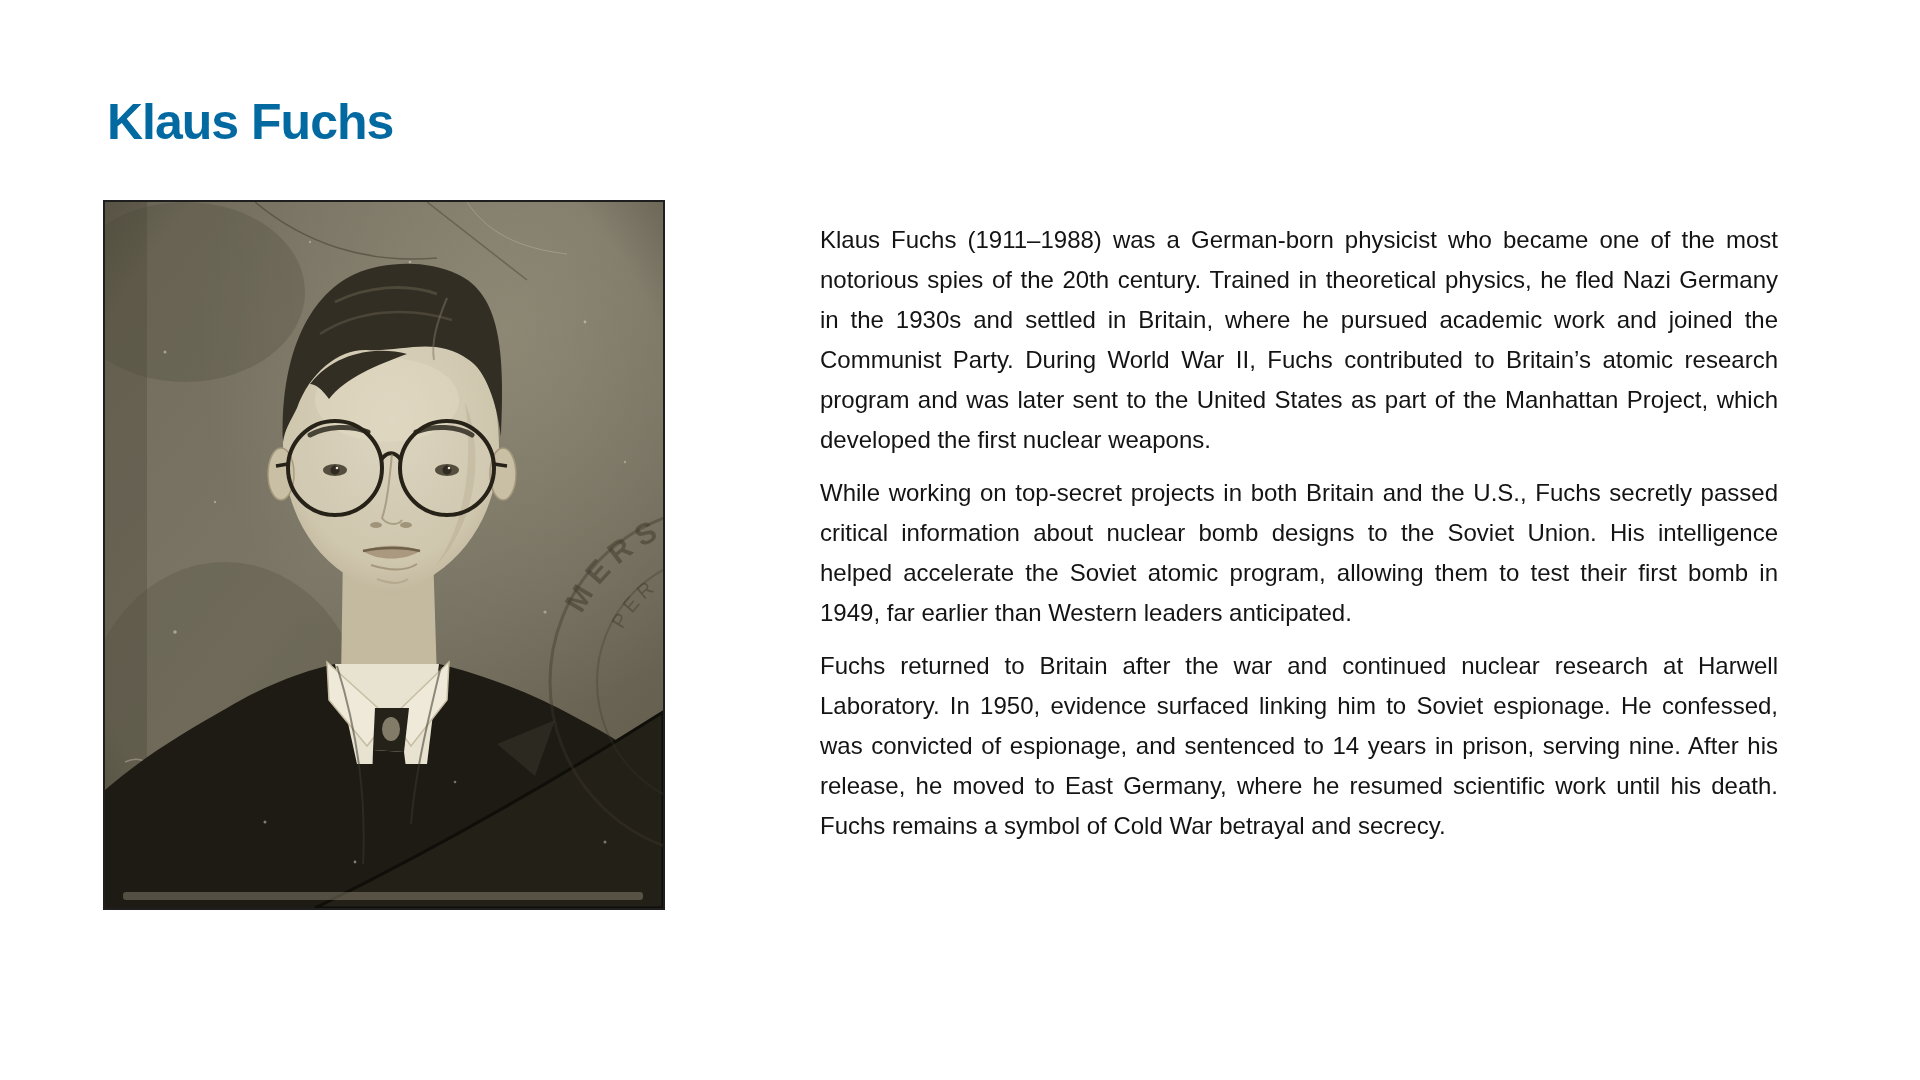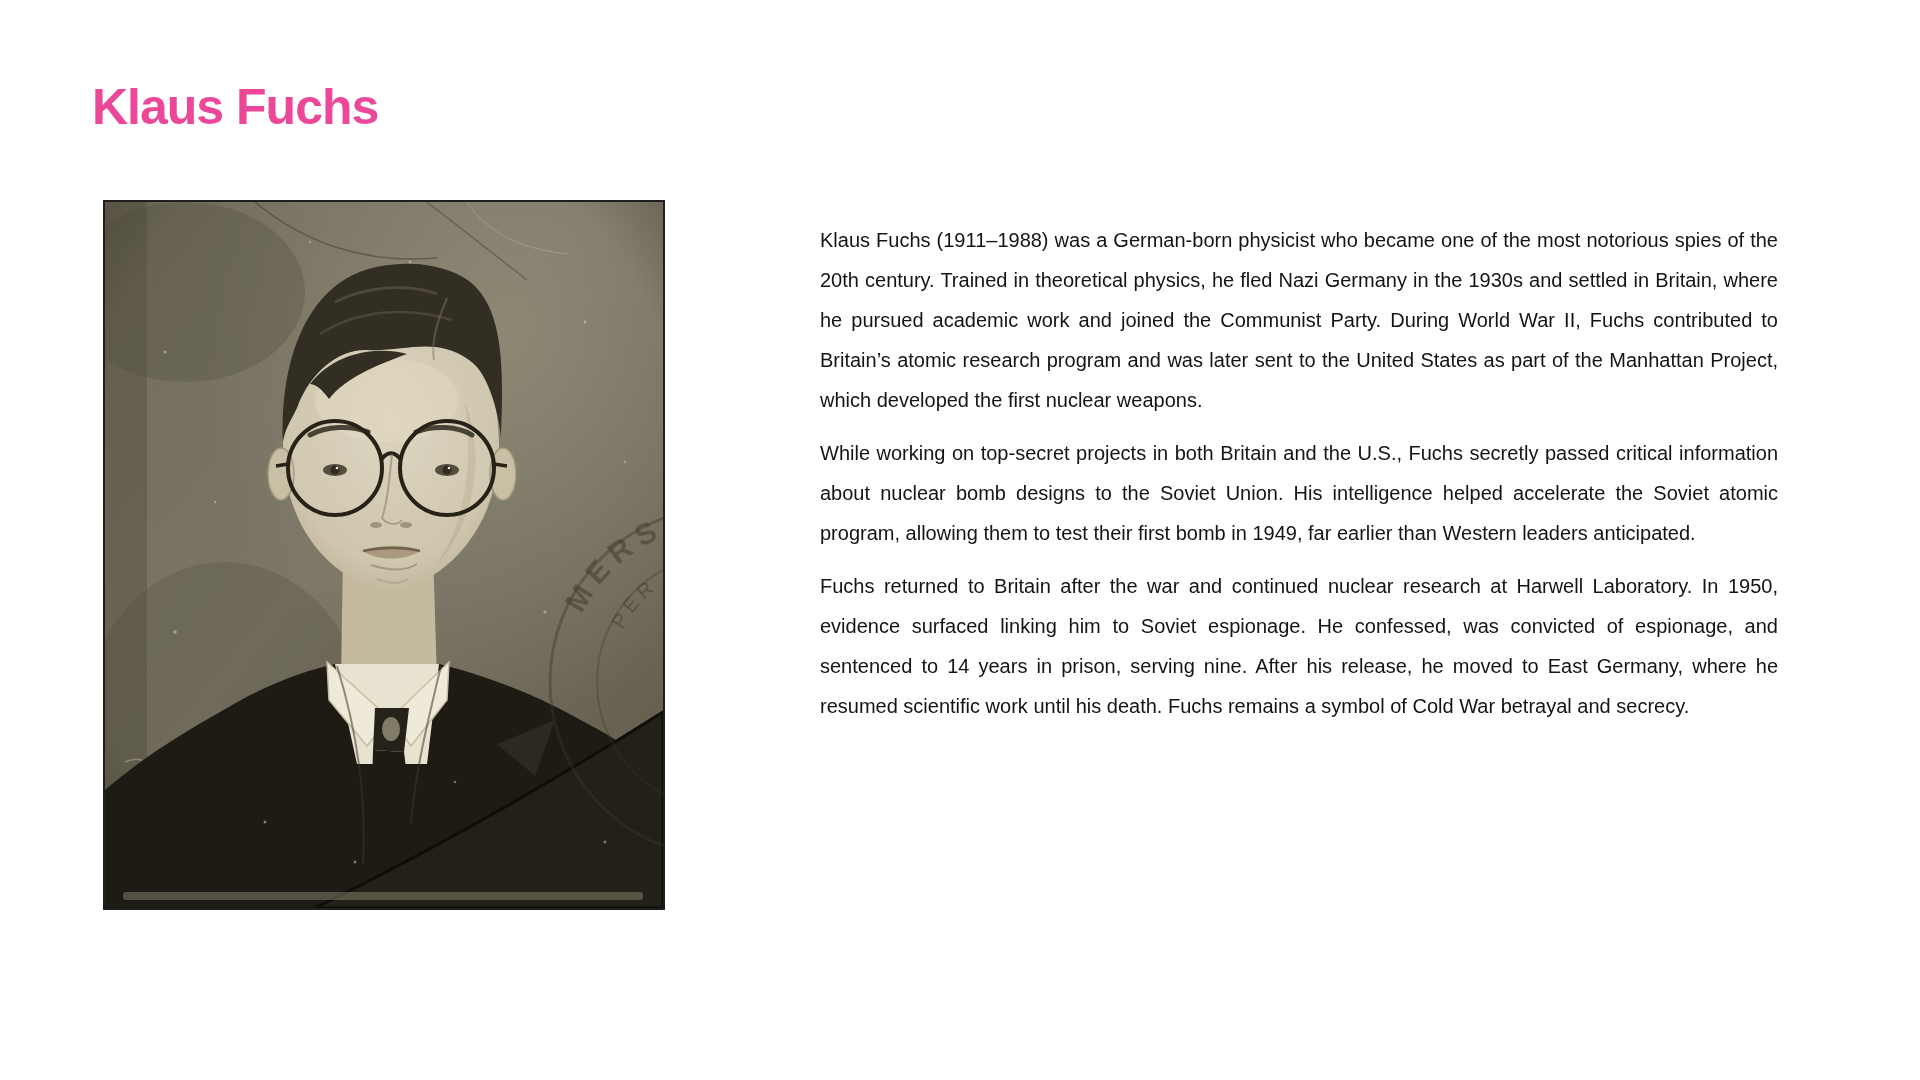--- a/index.html
+++ b/index.html
@@ -12,25 +12,25 @@
     position: relative;
     width: 1920px;
     height: 1080px;
     background: #ffffff;
     overflow: hidden;
   }
   .page-title {
     position: absolute;
     left: 92px;
     top: 78px;
-    margin: 0;
+    margin: 15px;
     font-size: 50px;
     font-weight: bold;
     letter-spacing: -1px;
-    color: #ec4899;
+    color: #0369a1;
   }
   .photo-frame {
     position: absolute;
     left: 103px;
     top: 200px;
     width: 558px;
     height: 706px;
     border: 2px solid #1f1f1f;
     box-sizing: content-box;
     background: #6e695a;
@@ -42,21 +42,21 @@
   }
   .text-column {
     position: absolute;
     left: 820px;
     top: 220px;
     width: 958px;
     color: #141414;
   }
   .text-column p {
     margin: 0 0 13px 0;
-    font-size: 20px;
+    font-size: 24px;
     line-height: 40px;
     text-align: justify;
     text-justify: inter-word;
   }
 </style>
 </head>
 <body>
 
 <div class="page">
 

